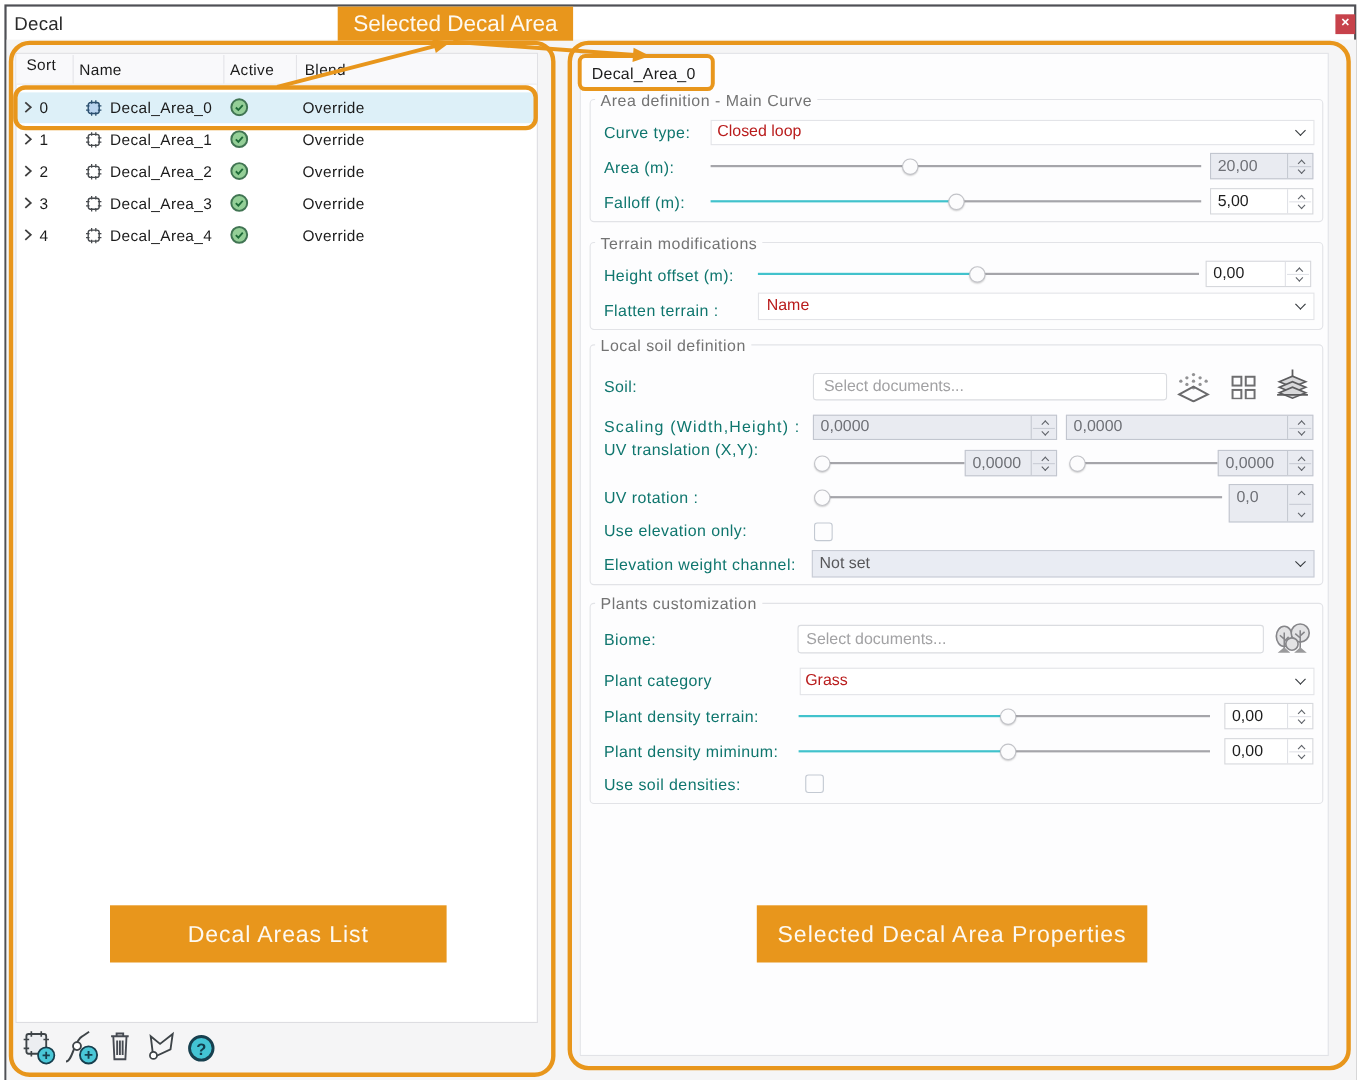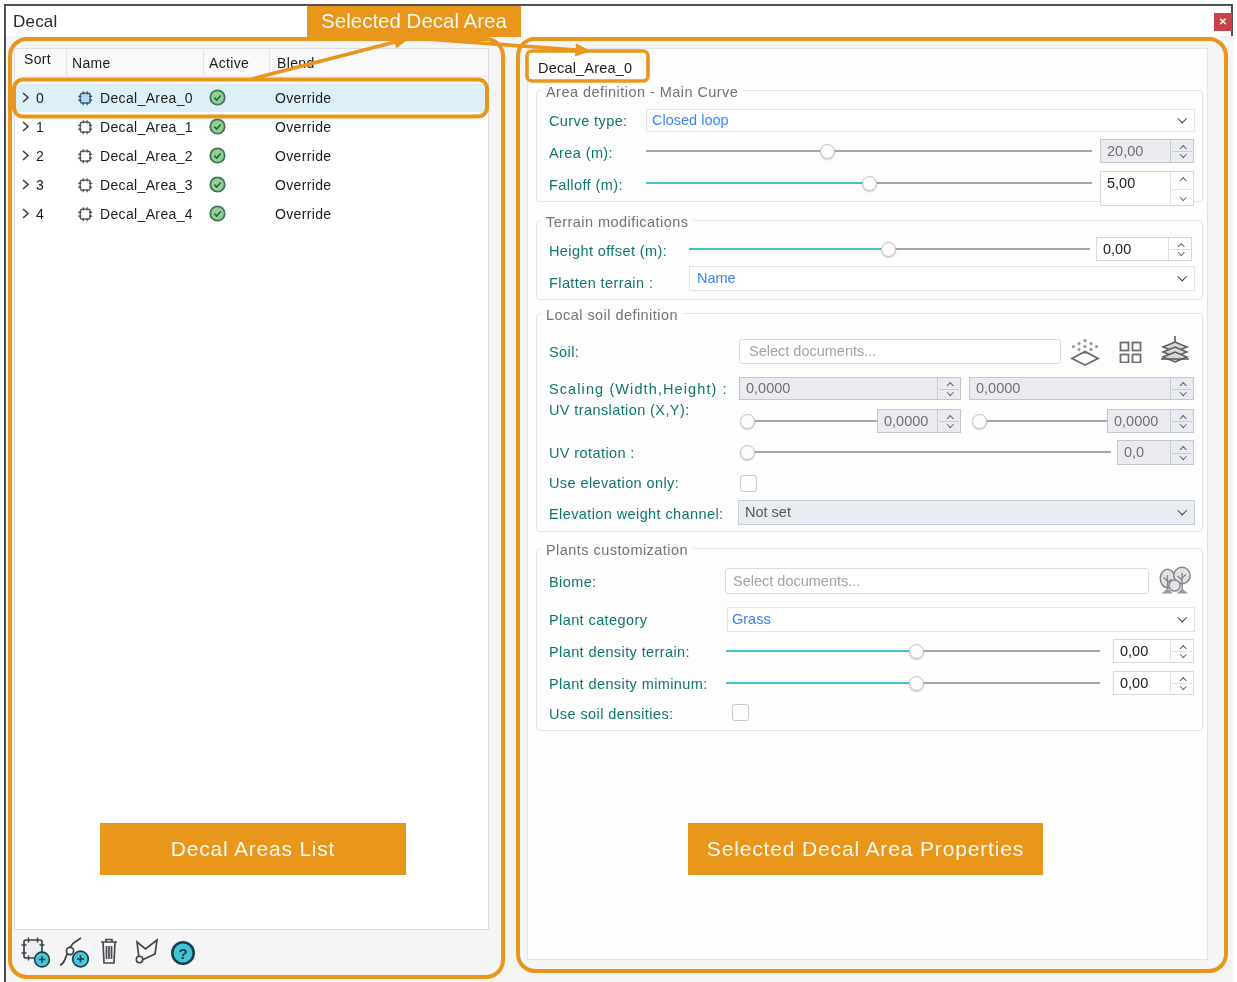--- a/index.html
+++ b/index.html
@@ -1,19 +1,19 @@
 <!DOCTYPE html>
 <html><head>
 <meta charset="utf-8">
 <style>
 *{margin:0;padding:0;box-sizing:border-box}
 html,body{width:1237px;height:982px;background:#fff;font-family:"Liberation Sans",sans-serif;position:relative;overflow:hidden}
 .a{position:absolute}
 .lbl{position:absolute;font-size:14.5px;letter-spacing:0.4px;color:#0f766e;white-space:nowrap}
-.combo{position:absolute;background:#fff;border:1px solid #e3e4e8;font-size:14.5px;color:#3b82f6;white-space:nowrap}
+.combo{position:absolute;background:#fff;border:1px solid #e3e4e8;font-size:14.5px;color:#b91c1c;white-space:nowrap}
 .combo.gray{background:#e9ecf3;border-color:#c8ccd5;color:#57575a}
 .dchev{position:absolute;width:6.5px;height:6.5px;border-right:1.9px solid #34383c;border-bottom:1.9px solid #34383c;transform:rotate(45deg)}
 .spin{position:absolute;border:1px solid #d6d8dc;background:#fff;font-size:14.5px;color:#1d1d1d}
 .spin.gray{background:#e9ebf1;border-color:#c2c6cf;color:#6e7076}
 .spin .sep{position:absolute;right:22px;top:0;bottom:0;border-left:1px solid #e0e2e7}
 .spin.gray .sep{border-left-color:#c6cad2}
 .uch{position:absolute;width:4.5px;height:4.5px;border-left:1.25px solid #5e6268;border-top:1.25px solid #5e6268;transform:rotate(45deg)}.hd{position:absolute;right:1px;width:20px;height:1px;background:#e0e2e7;top:50%}.spin.gray .hd{background:#c9cdd5}
 .dch{position:absolute;width:4.5px;height:4.5px;border-right:1.25px solid #5e6268;border-bottom:1.25px solid #5e6268;transform:rotate(45deg)}
 .track{position:absolute;height:2px;background:#a5a5aa}
 .tfill{position:absolute;height:2px;background:#41c2cc}
@@ -155,21 +155,21 @@
     <div class="a" style="left:6px;top:3px">20,00</div>
     <div class="sep"></div>
     <div class="hd"></div>
     <div class="uch" style="right:8px;top:6px"></div>
     <div class="dch" style="right:8px;bottom:6px"></div>
   </div>
 <div class="lbl" style="left:549px;top:177px">Falloff (m):</div>
 <div class="tfill" style="left:646px;top:182px;width:223px"></div>
 <div class="track" style="left:869px;top:182px;width:223px"></div>
 <div class="thumb" style="left:862px;top:176px"></div>
-<div class="spin" style="left:1100px;top:171px;width:94px;height:35px">
+<div class="spin" style="left:1100px;top:171px;width:94px;height:24px">
     <div class="a" style="left:6px;top:3px">5,00</div>
     <div class="sep"></div>
     <div class="hd"></div>
     <div class="uch" style="right:8px;top:6px"></div>
     <div class="dch" style="right:8px;bottom:6px"></div>
   </div>
 
 <div class="grp" style="left:536px;top:220px;width:667px;height:80px"></div>
 <div class="leg" style="left:541px;top:214px">Terrain modifications</div>
 <div class="lbl" style="left:549px;top:243px">Height offset (m):</div>
@@ -252,21 +252,21 @@
 <div class="spin gray" style="left:1107px;top:409px;width:87px;height:24px">
     <div class="a" style="left:6px;top:3px">0,0000</div>
     <div class="sep"></div>
     <div class="hd"></div>
     <div class="uch" style="right:8px;top:6px"></div>
     <div class="dch" style="right:8px;bottom:6px"></div>
   </div>
 <div class="lbl" style="left:549px;top:445px">UV rotation :</div>
 <div class="track" style="left:747px;top:451px;width:364px"></div>
 <div class="thumb" style="left:740px;top:445px"></div>
-<div class="spin gray" style="left:1117px;top:440px;width:77px;height:25px">
+<div class="spin gray" style="left:1117px;top:440px;width:77px;height:35px">
     <div class="a" style="left:6px;top:3px">0,0</div>
     <div class="sep"></div>
     <div class="hd"></div>
     <div class="uch" style="right:8px;top:6px"></div>
     <div class="dch" style="right:8px;bottom:6px"></div>
   </div>
 <div class="lbl" style="left:549px;top:475px">Use elevation only:</div>
 <div class="ckb" style="left:740px;top:475px"></div>
 <div class="lbl" style="left:549px;top:506px">Elevation weight channel:</div>
 <div class="combo gray" style="left:738px;top:500px;width:457px;height:25px;padding:3px 0 0 6px">Not set</div>

